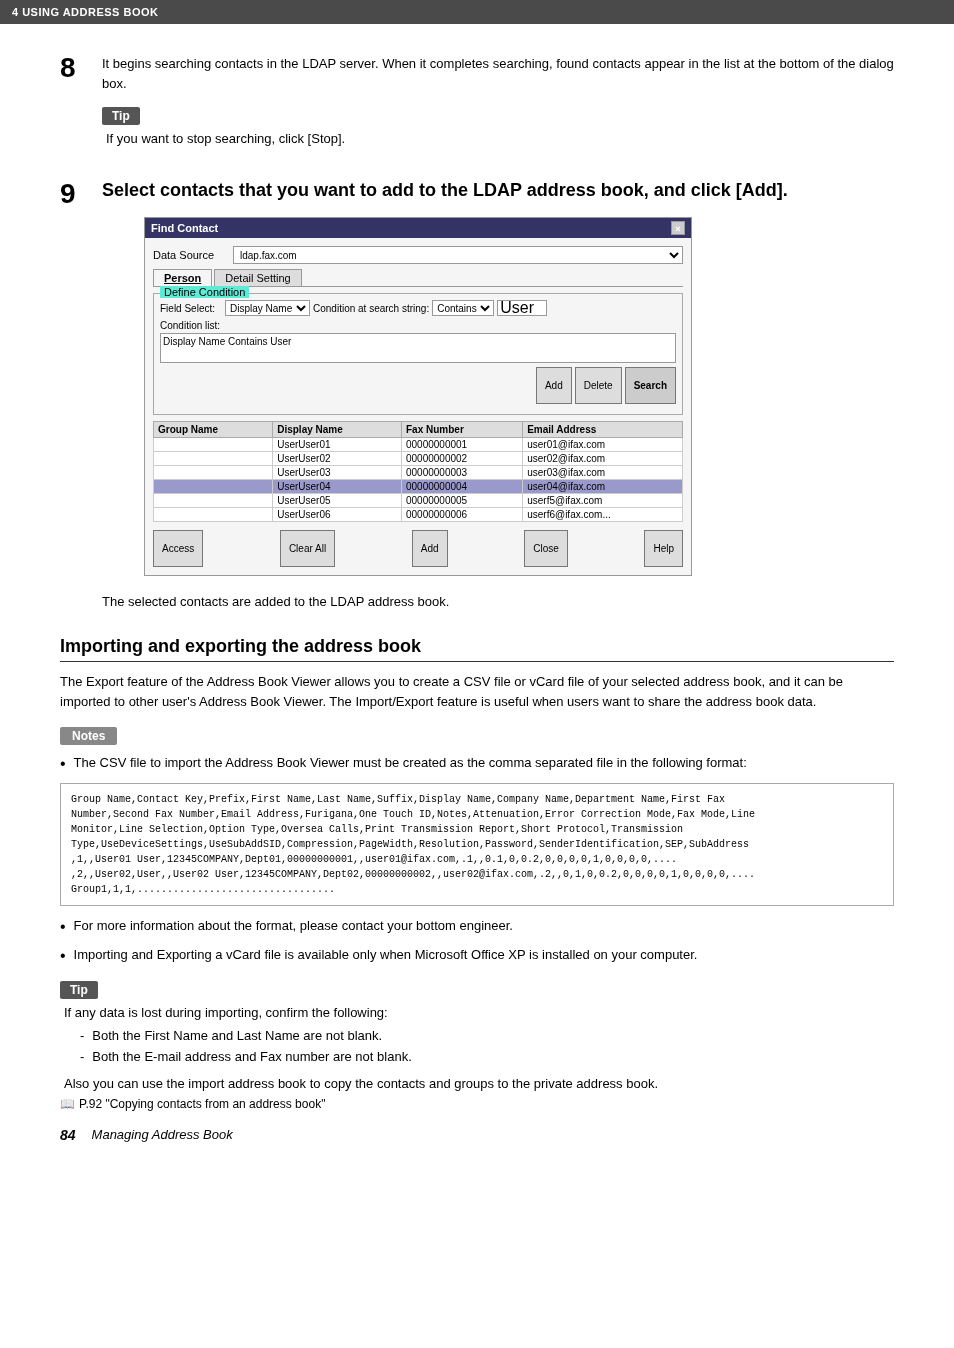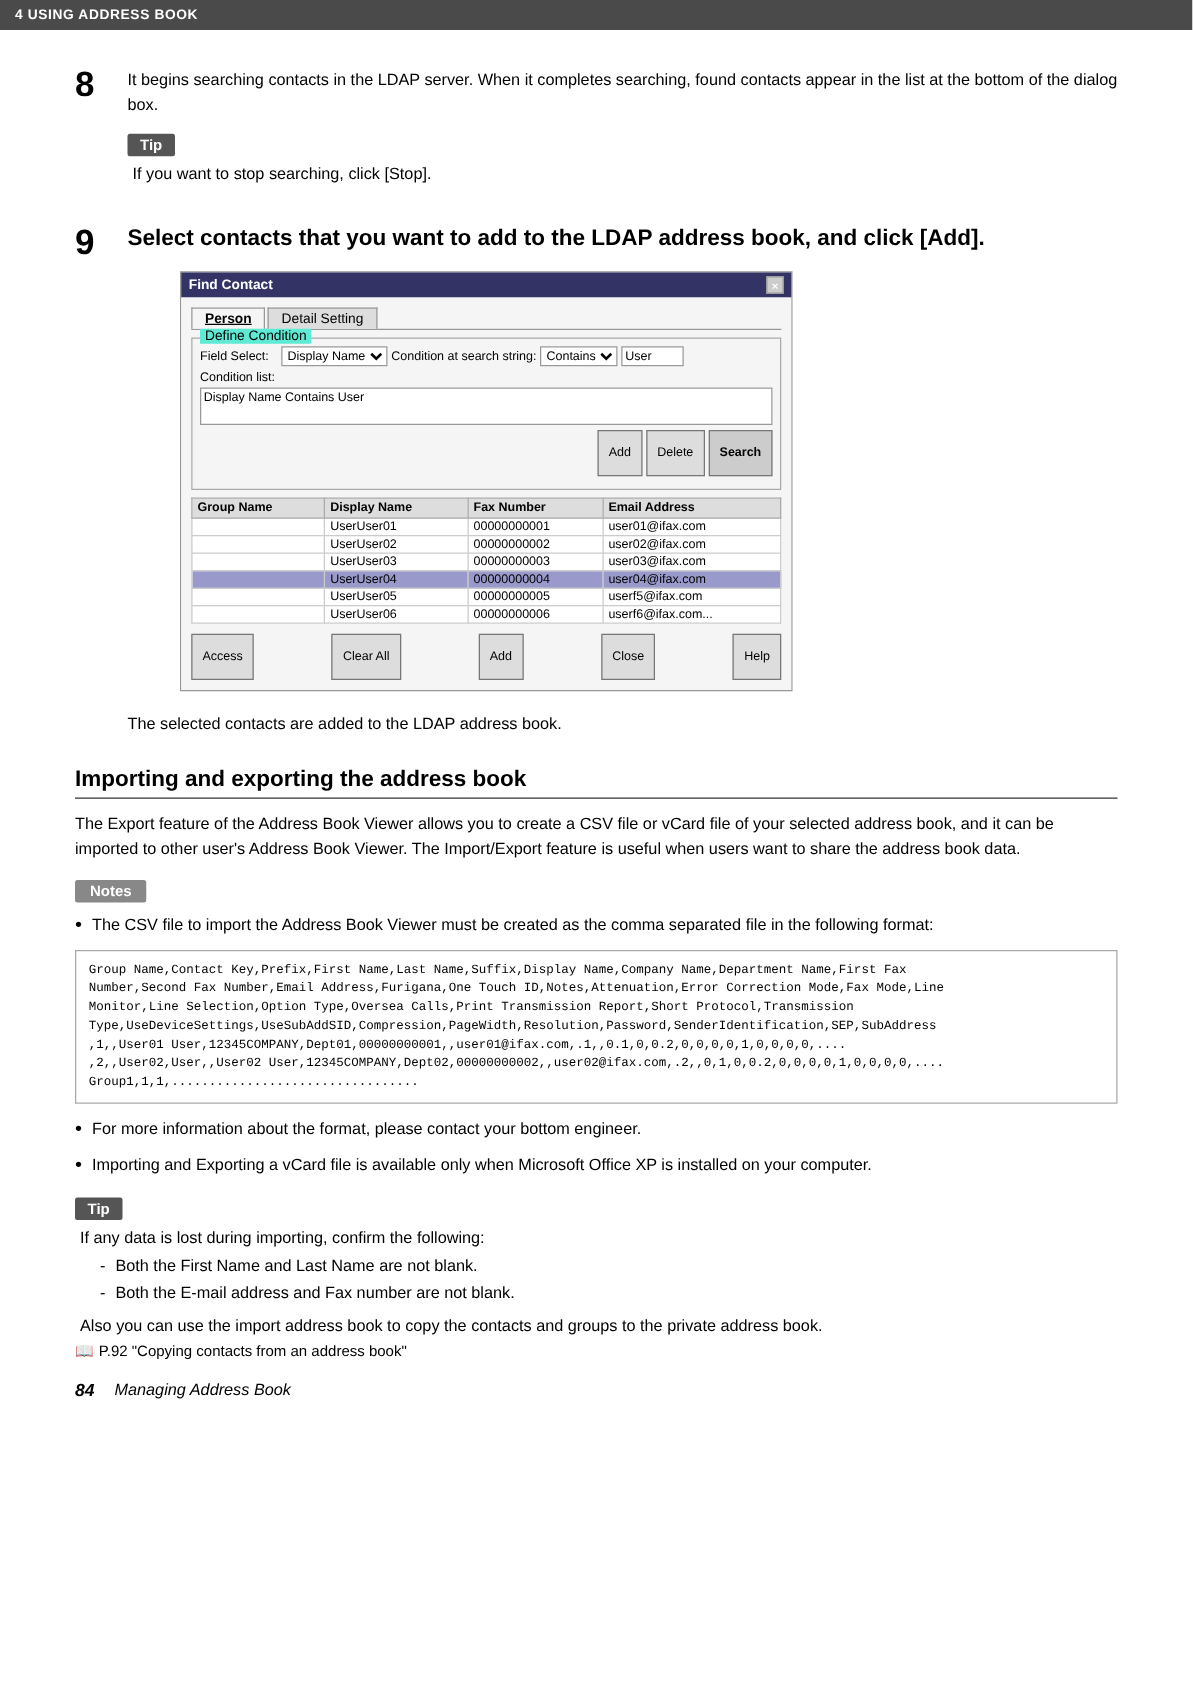--- a/index.html
+++ b/index.html
@@ -107,21 +107,21 @@
       margin-right: 8px;
       font-size: 16px;
       line-height: 1.4;
     }
 
     
     .dialog-container {
       margin: 16px 0 16px 42px;
       border: 1px solid #999;
       background: #f0f0f0;
-      width: 490px;
+      width: 548px;
       font-size: 11px;
     }
 
     .dialog-titlebar {
       background: #336;
       color: #fff;
       padding: 3px 6px;
       font-size: 11px;
       font-weight: bold;
       display: flex;
@@ -218,21 +218,21 @@
     .dialog-small-select {
       height: 16px;
       font-size: 10px;
       border: 1px solid #999;
       background: #fff;
       margin-right: 3px;
     }
 
     .dialog-input {
       height: 16px;
-      font-size: 10px;
+      font-size: 16px;
       border: 1px solid #999;
       background: #fff;
       padding: 0 2px;
     }
 
     .cond-list-title {
       font-size: 10px;
       margin-bottom: 2px;
     }
 
@@ -395,20 +395,26 @@
     <div class="step-content">
       <div class="step-title">Select contacts that you want to add to the LDAP address book, and click [Add].</div>
 
       <div class="dialog-container">
         <div class="dialog-titlebar">
           <span>Find Contact</span>
           <span class="dialog-close">×</span>
         </div>
         <div class="dialog-body">
 
+          <div class="dialog-row">
+            <label>Data Source</label>
+            <select class="dialog-select">
+              <option>ldap.fax.com</option>
+            </select>
+          </div>
 
           <div class="dialog-tabs">
             <div class="dialog-tab active">Person</div>
             <div class="dialog-tab">Detail Setting</div>
           </div>
 
           <div class="dialog-group">
             <div class="dialog-group-title">Define Condition</div>
 
             <div class="dialog-field-row">

